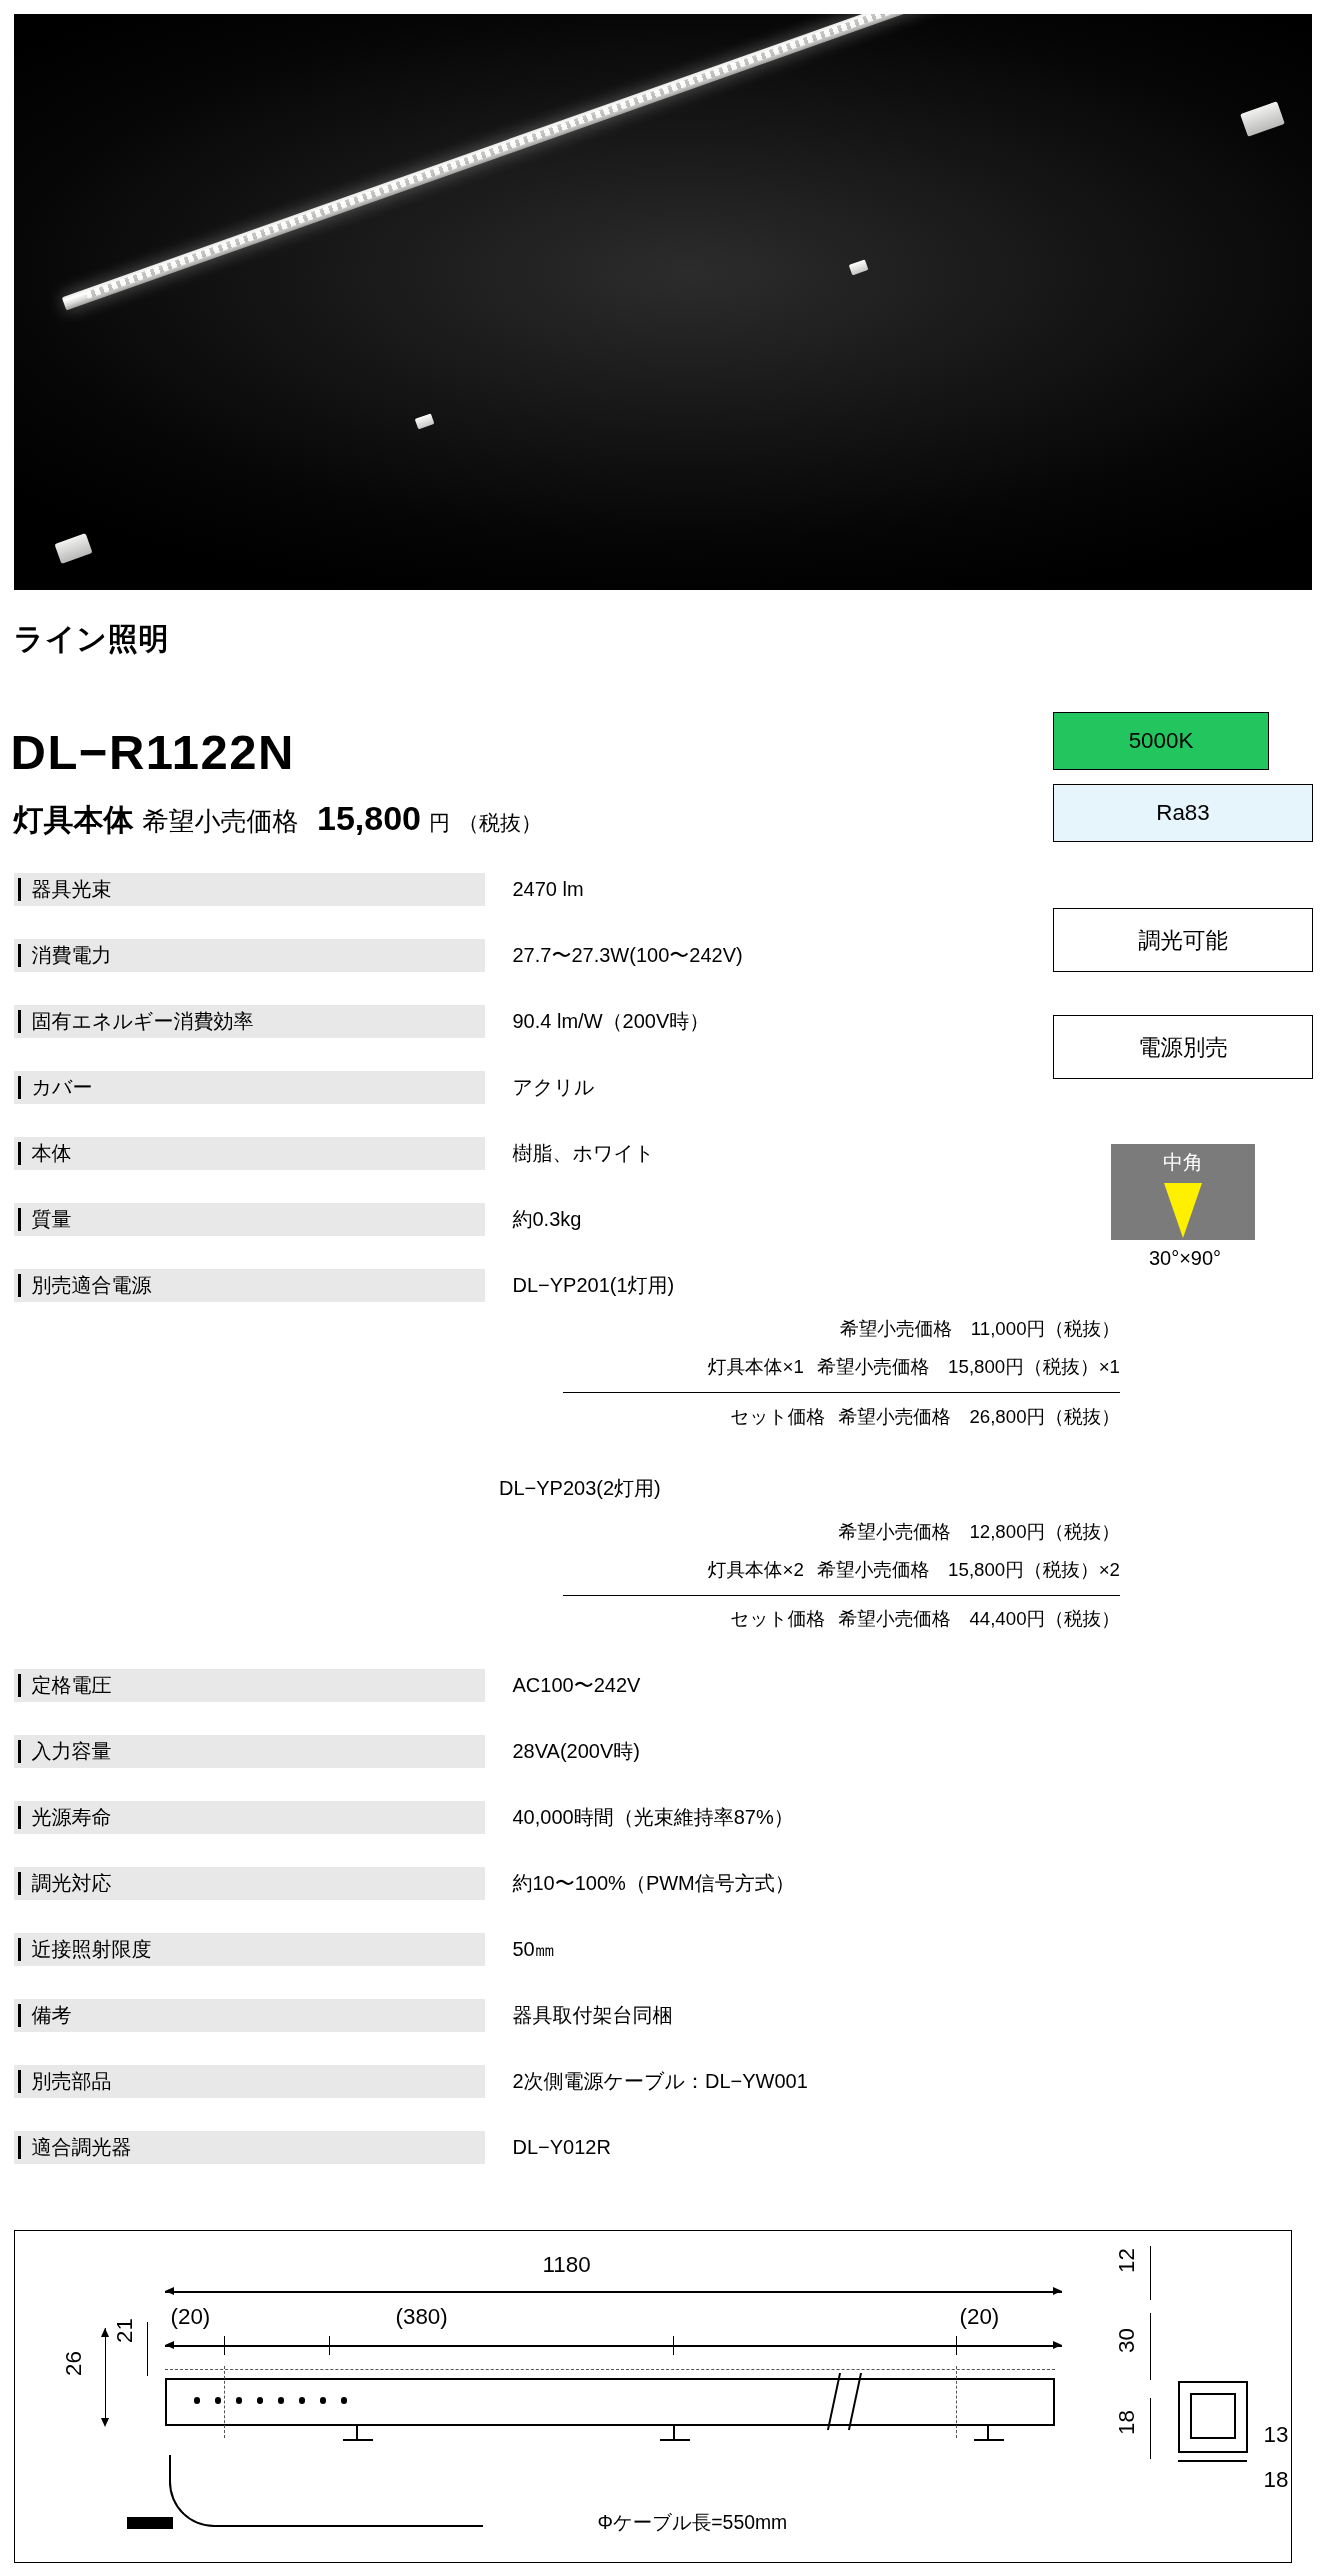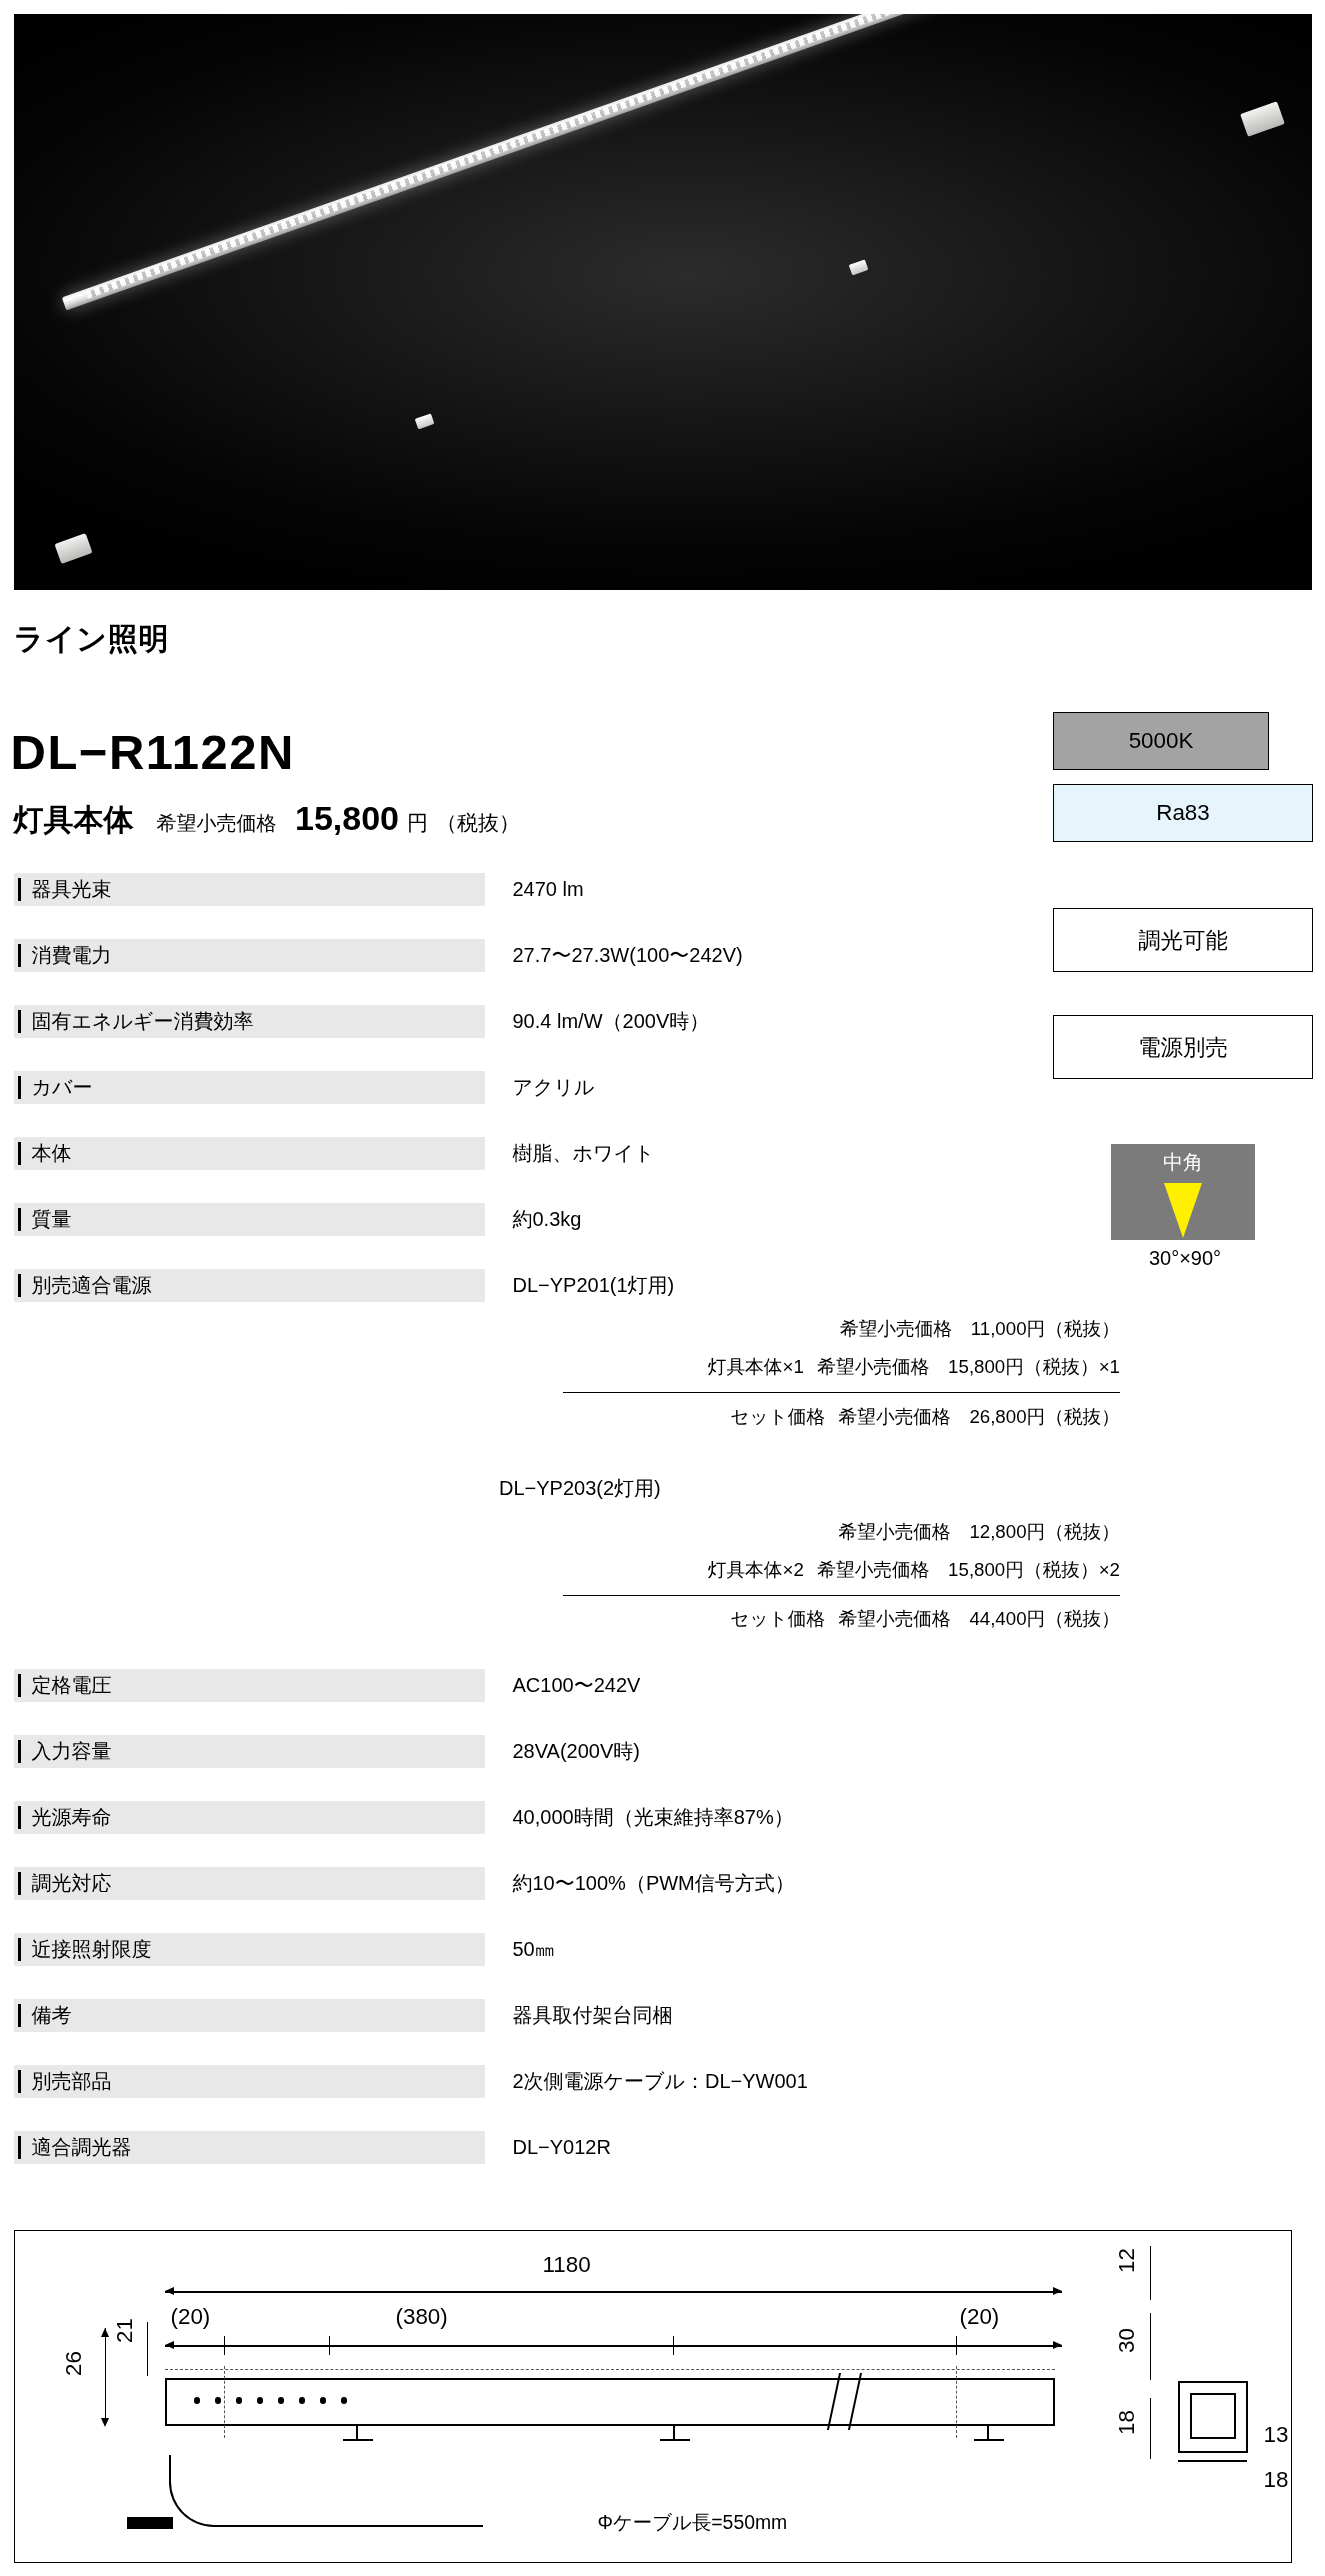--- a/index.html
+++ b/index.html
@@ -62,33 +62,33 @@
     font-size: 30px; font-weight: bold; letter-spacing: 0.7px;
   }
 
   
   .model {
     position:absolute; left: 10.5px; top: 724px;
     font-size: 49px; font-weight: bold; letter-spacing: 1.5px;
   }
   .price-row { position:absolute; left: 13.5px; top: 799px; display:flex; align-items:baseline;gap:8px; }
   .price-row .body-label { font-size: 30px; font-weight:bold; }
-  .price-row .retail { font-size: 20px; margin-left: 15px; }
+  .price-row .retail { font-size: 26px; margin-left: 1px; }
   .price-row .amount { font-size: 34px; font-weight: bold; margin-left: 10.5px; letter-spacing:0px;}
   .price-row .yen { font-size: 21px; }
   .price-row .tax { font-size: 21px; }
 
   
   .badge {
     position:absolute;
     border: 1.5px solid #000;
     display:flex; align-items:center; justify-content:center;
     font-size: 22.4px;
   }
-  .badge.kelvin { left: 1053px; top: 712px; width: 216px; height: 58px; background:#a3a3a3; }
+  .badge.kelvin { left: 1053px; top: 712px; width: 216px; height: 58px; background:#22c55e; }
   .badge.ra     { left: 1053px; top: 784px; width: 260px; height: 58px; background:#e6f4fb; }
   .badge.dim    { left: 1053px; top: 908px; width: 260px; height: 64px; background:#fff; }
   .badge.psu    { left: 1053px; top: 1015px; width: 260px; height: 64px; background:#fff; }
 
   .beam-box {
     position:absolute; left: 1111px; top: 1144px;
     width: 144px; height: 96px;
     background: #7b7b7b;
     display:flex; align-items:flex-start; justify-content:center;
   }

